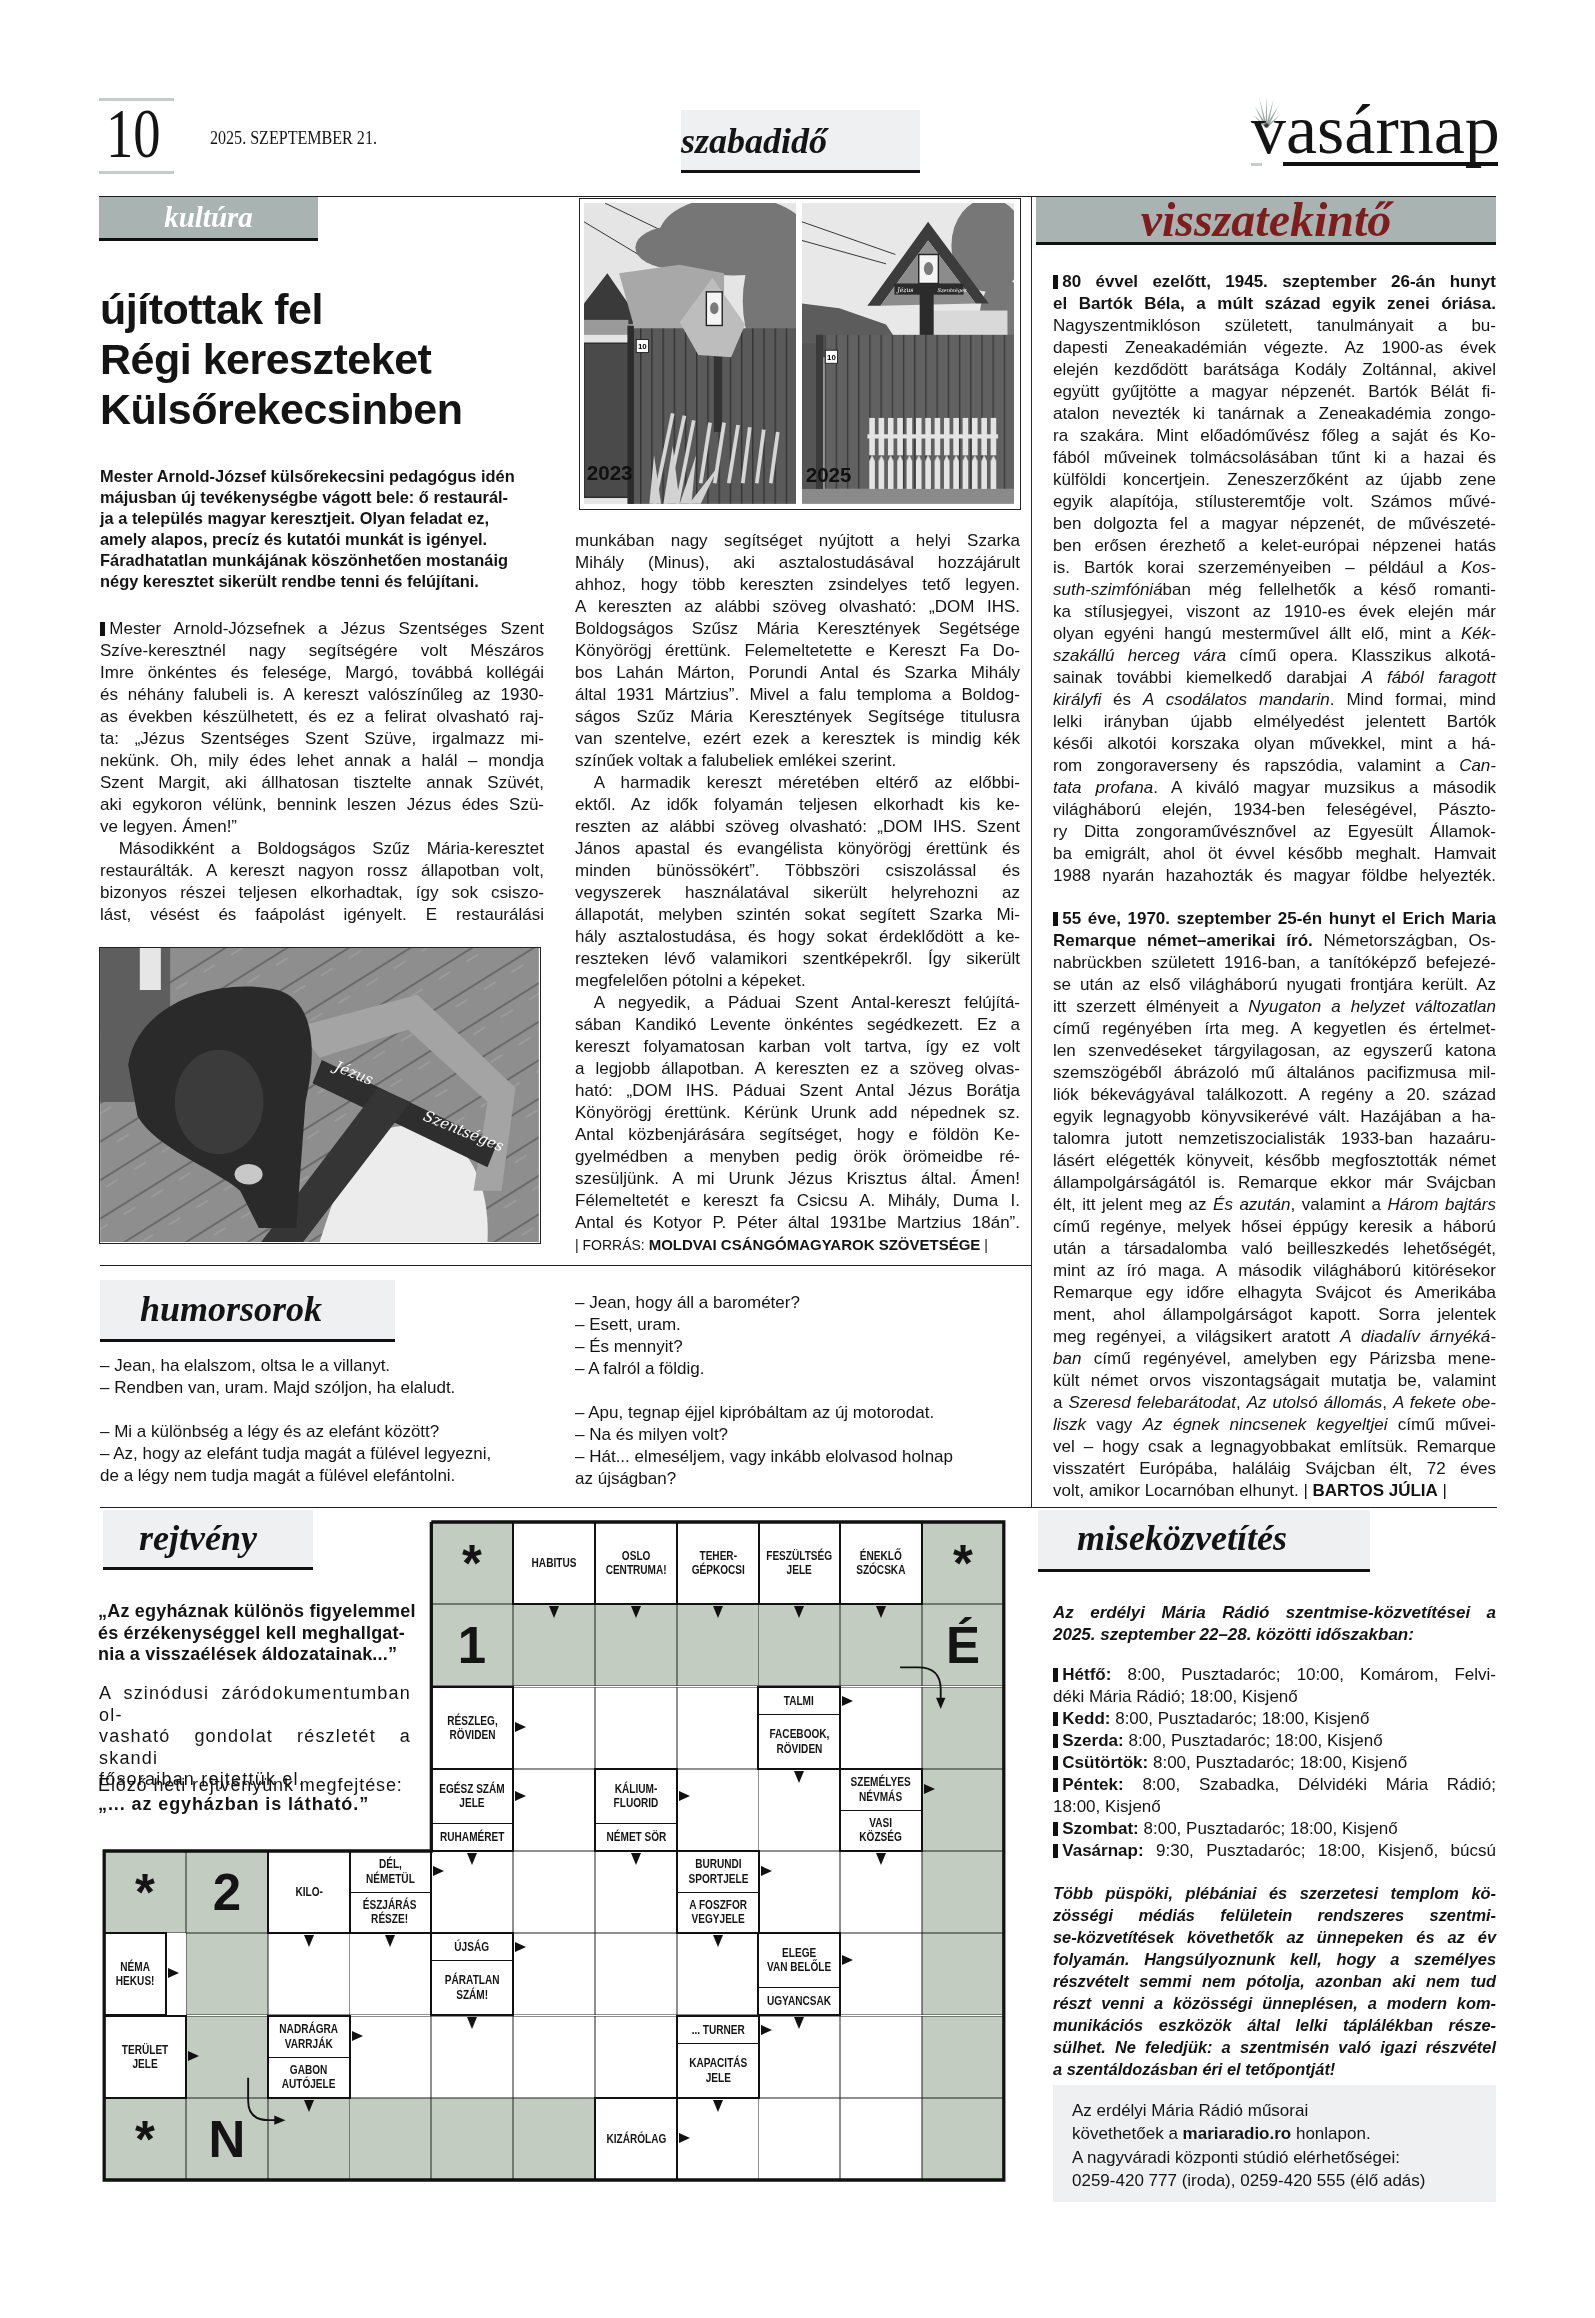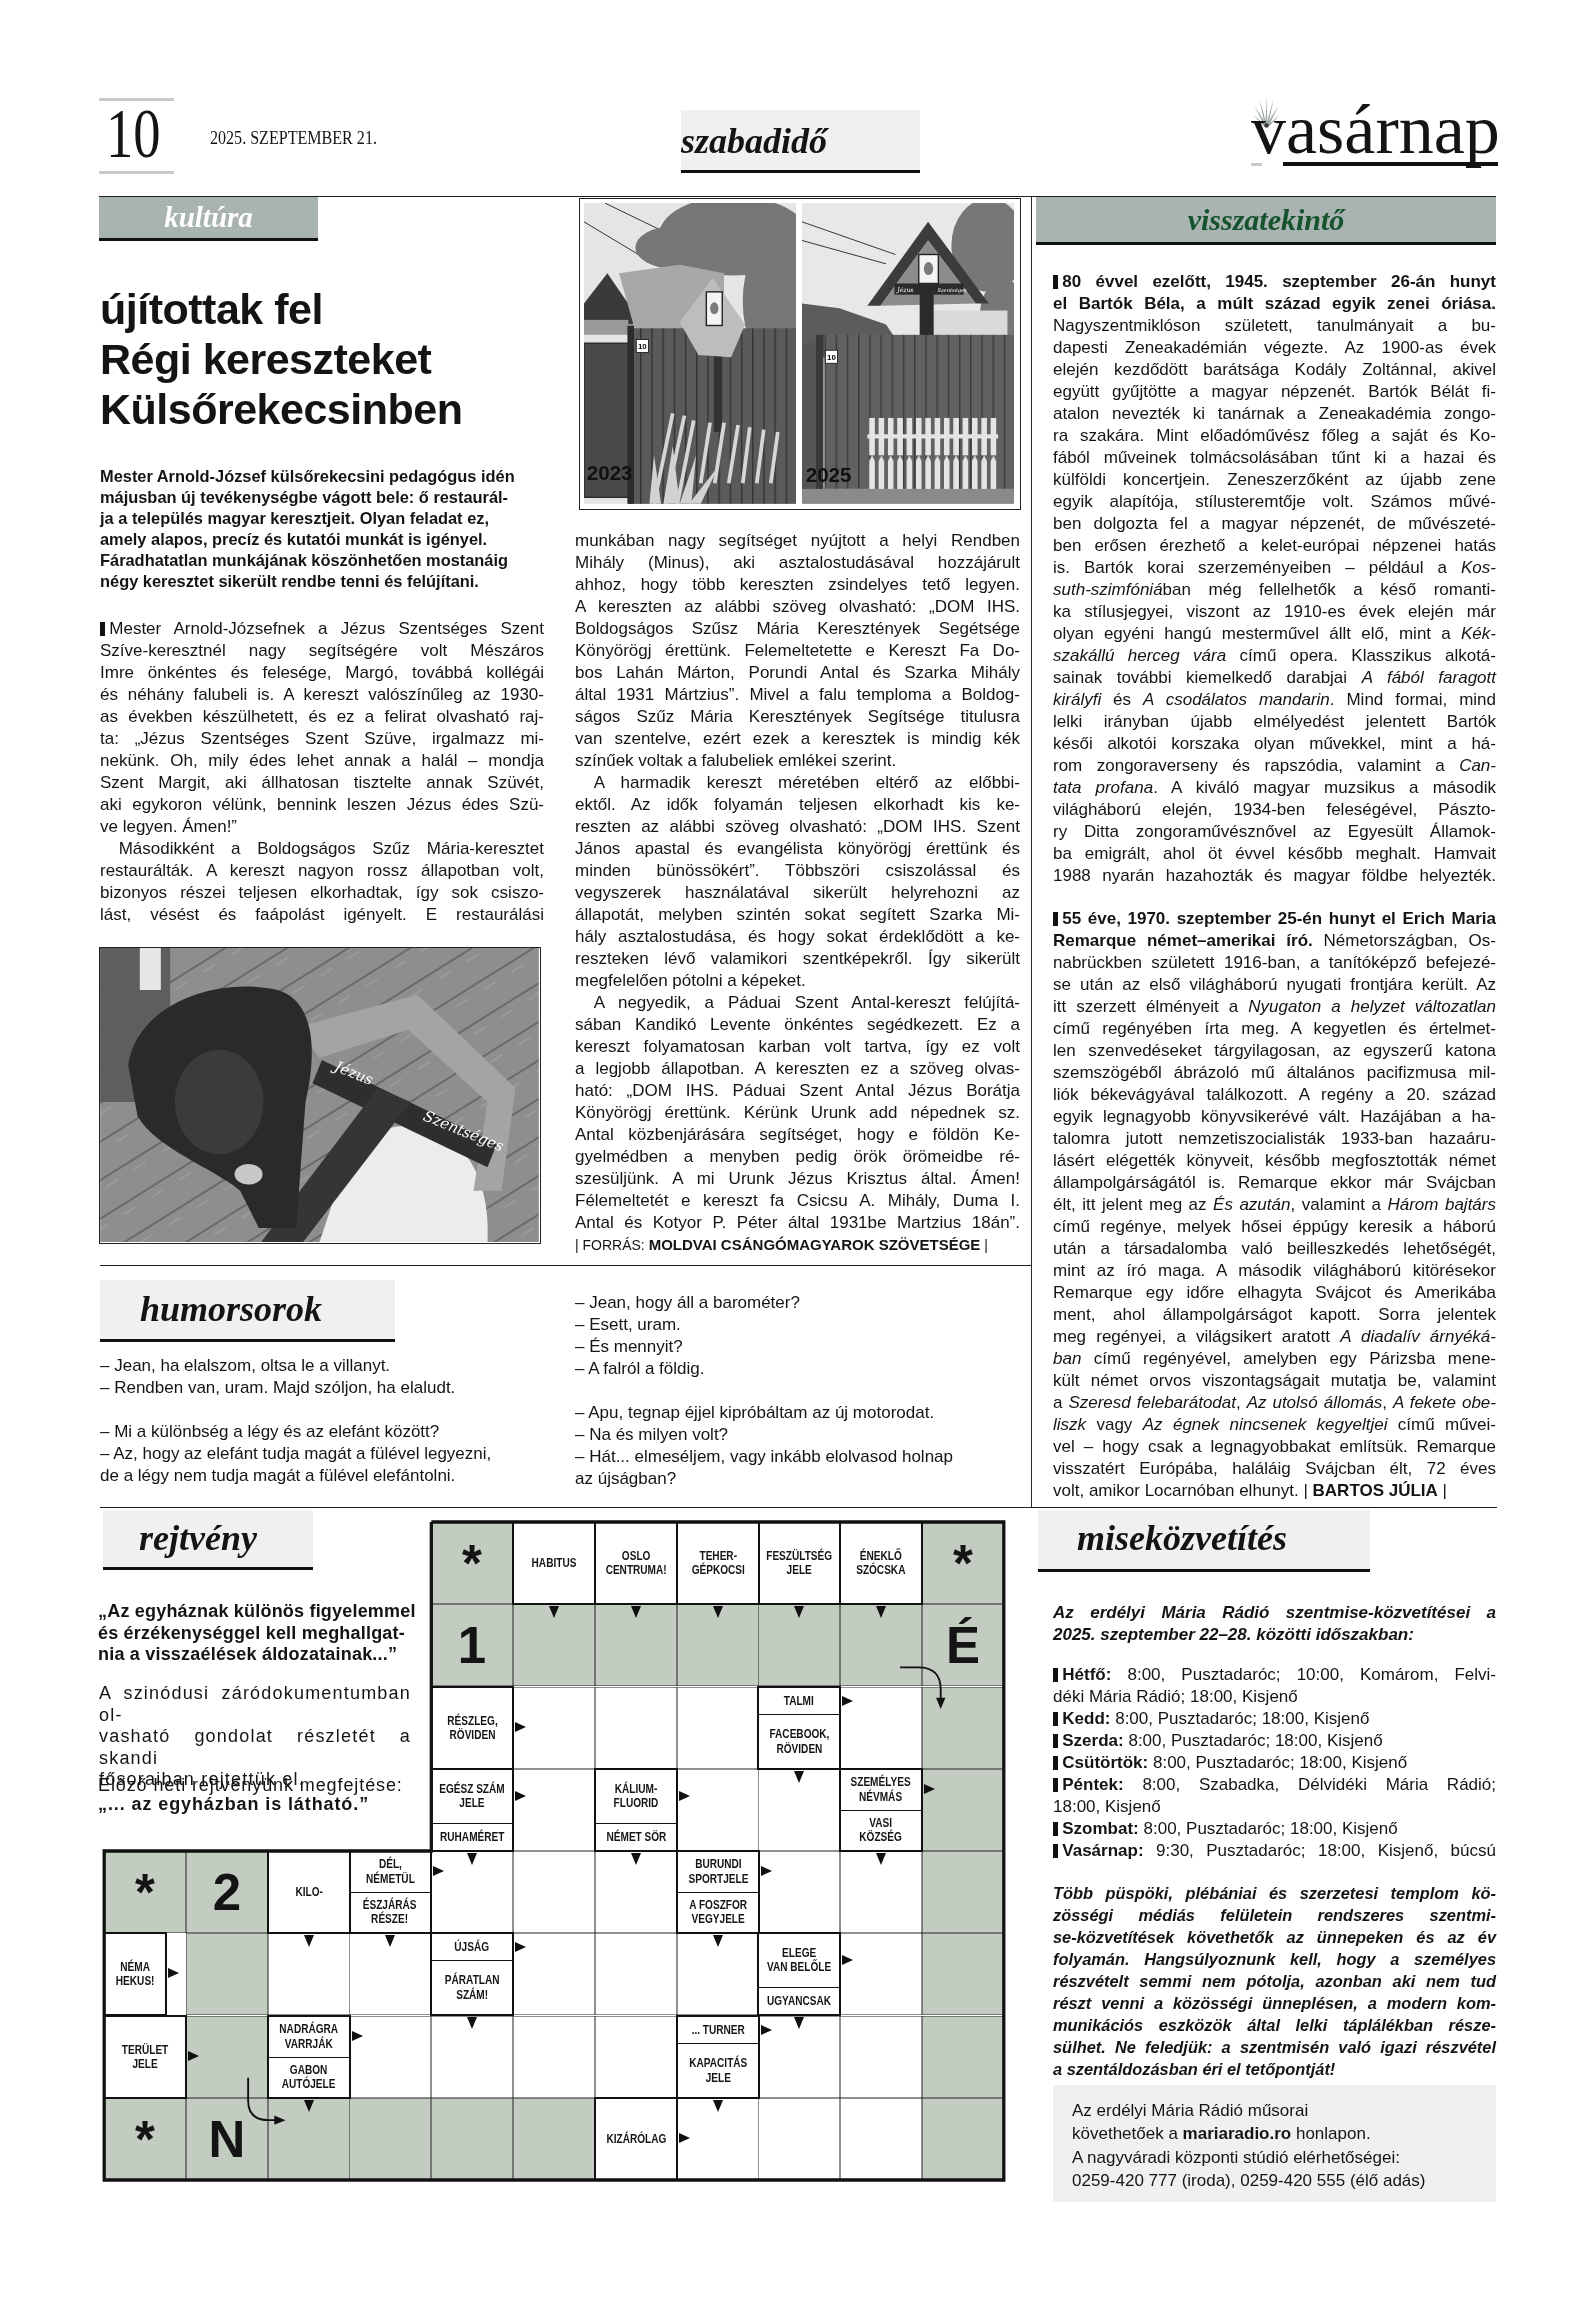--- a/index.html
+++ b/index.html
@@ -233,21 +233,21 @@
         <rect x="140" y="495" width="280" height="9" fill="#e4e4e4"></rect>
         <rect x="0" y="612" width="454" height="32" fill="#8a8a8a"></rect>
         <text class="yr" x="8" y="597">2025</text>
       </svg>
     </div>
   </div>
 
   <div class="abs txt" style="left:575px;top:530px;width:445px;">
     <div>
         <div class="para">
-          <div class="ln">munkában nagy segítséget nyújtott a helyi Rendben</div>
+          <div class="ln">munkában nagy segítséget nyújtott a helyi Szarka</div>
           <div class="ln">Mihály (Minus), aki asztalostudásával hozzájárult</div>
           <div class="ln">ahhoz, hogy több kereszten zsindelyes tető legyen.</div>
           <div class="ln">A kereszten az alábbi szöveg olvasható: „DOM IHS.</div>
           <div class="ln">Boldogságos Szűsz Mária Keresztények Segétsége</div>
           <div class="ln">Könyörögj érettünk. Felemeltetette e Kereszt Fa Do-</div>
           <div class="ln">bos Lahán Márton, Porundi Antal és Szarka Mihály</div>
           <div class="ln">által 1931 Mártzius”. Mivel a falu temploma a Boldog-</div>
           <div class="ln">ságos Szűz Mária Keresztények Segítsége titulusra</div>
           <div class="ln">van szentelve, ezért ezek a keresztek is mindig kék</div>
           <div class="ln last">színűek voltak a falubeliek emlékei szerint.</div>
@@ -275,21 +275,21 @@
           <div class="ln">gyelmédben a menyben pedig örök örömeidbe ré-</div>
           <div class="ln">szesüljünk. A mi Urunk Jézus Krisztus által. Ámen!</div>
           <div class="ln">Félemeltetét e kereszt fa Csicsu A. Mihály, Duma I.</div>
           <div class="ln last">Antal és Kotyor P. Péter által 1931be Martzius 18án”.</div>
         </div>
       </div>
     <div class="source">| <span>FORRÁS:</span> <b style="font-size:15px;">MOLDVAI CSÁNGÓMAGYAROK SZÖVETSÉGE</b> |</div>
   </div>
 
   <div class="box-dark" style="left:1036px;top:197px;width:460px;height:48px;text-align:center;">
-    <span class="sec-title" style="color:#14532d;font-size:30px;line-height:45px;">visszatekintő</span>
+    <span class="sec-title" style="color:#7f1d1d;font-size:48px;line-height:45px;">visszatekintő</span>
   </div>
   <div class="abs txt retro" style="left:1053px;top:271px;width:443px;">
       <div class="para full">
         <div class="ln"><span class="mark"></span><b>80 évvel ezelőtt, 1945. szeptember 26-án hunyt</b></div>
         <div class="ln"><b>el Bartók Béla, a múlt század egyik zenei óriása.</b></div>
         <div class="ln">Nagyszentmiklóson született, tanulmányait a bu-</div>
         <div class="ln">dapesti Zeneakadémián végezte. Az 1900-as évek</div>
         <div class="ln">elején kezdődött barátsága Kodály Zoltánnal, akivel</div>
         <div class="ln">együtt gyűjtötte a magyar népzenét. Bartók Bélát fi-</div>
         <div class="ln">atalon nevezték ki tanárnak a Zeneakadémia zongo-</div>

